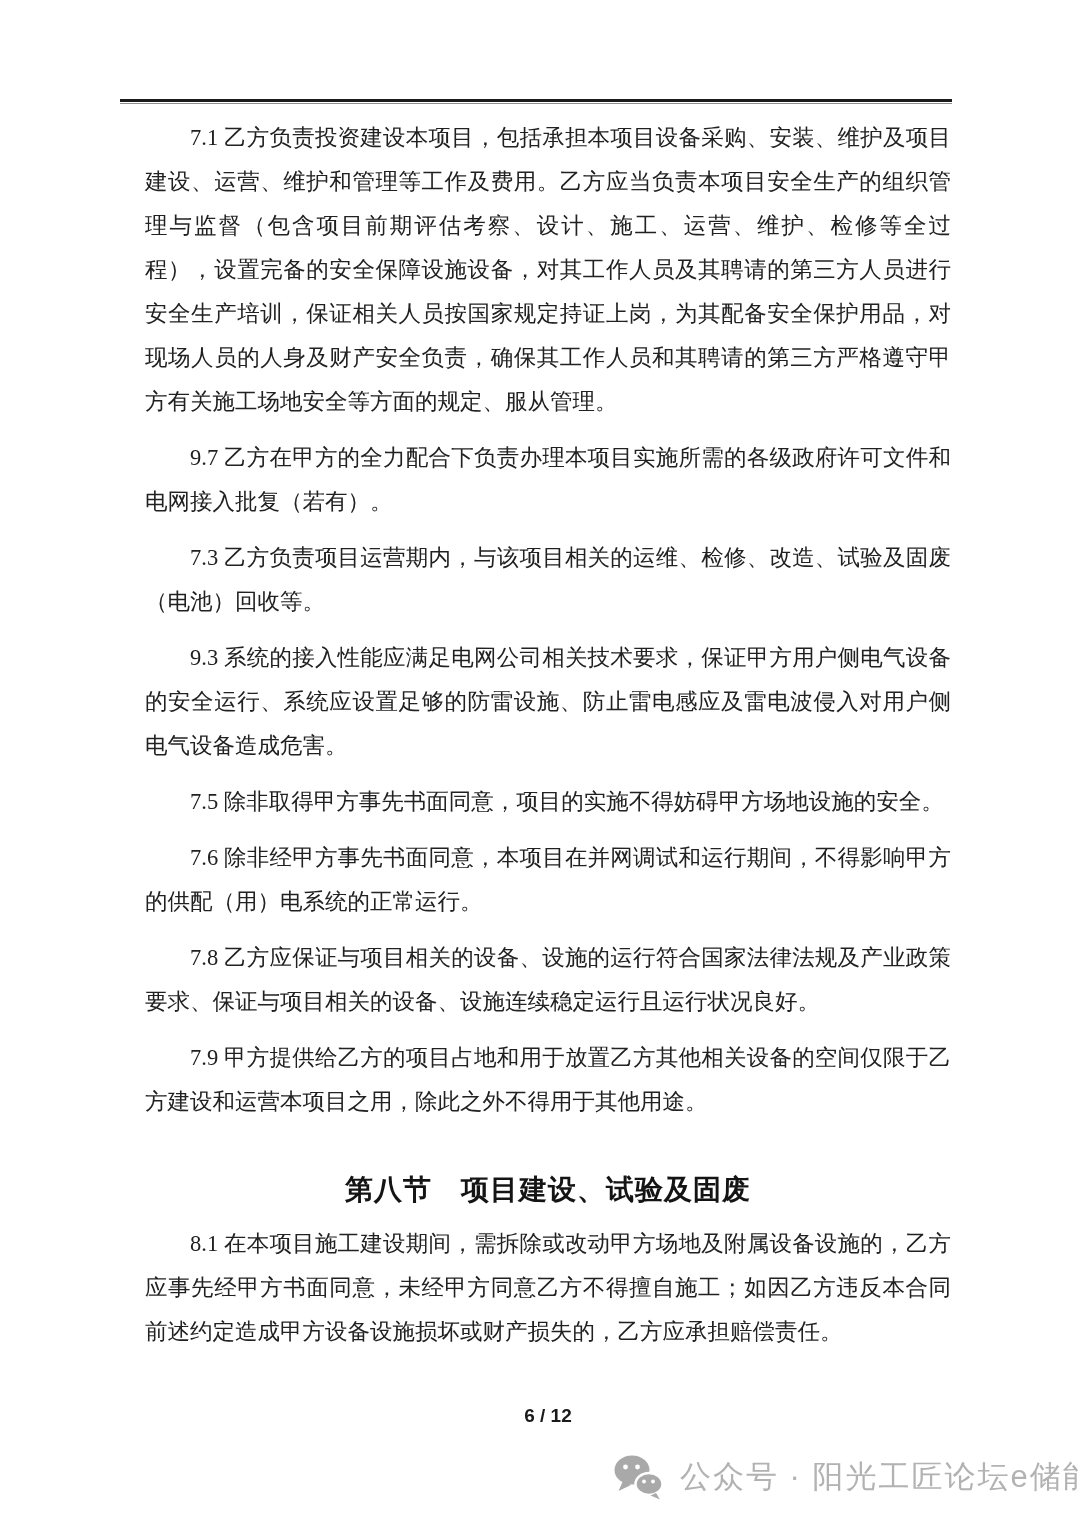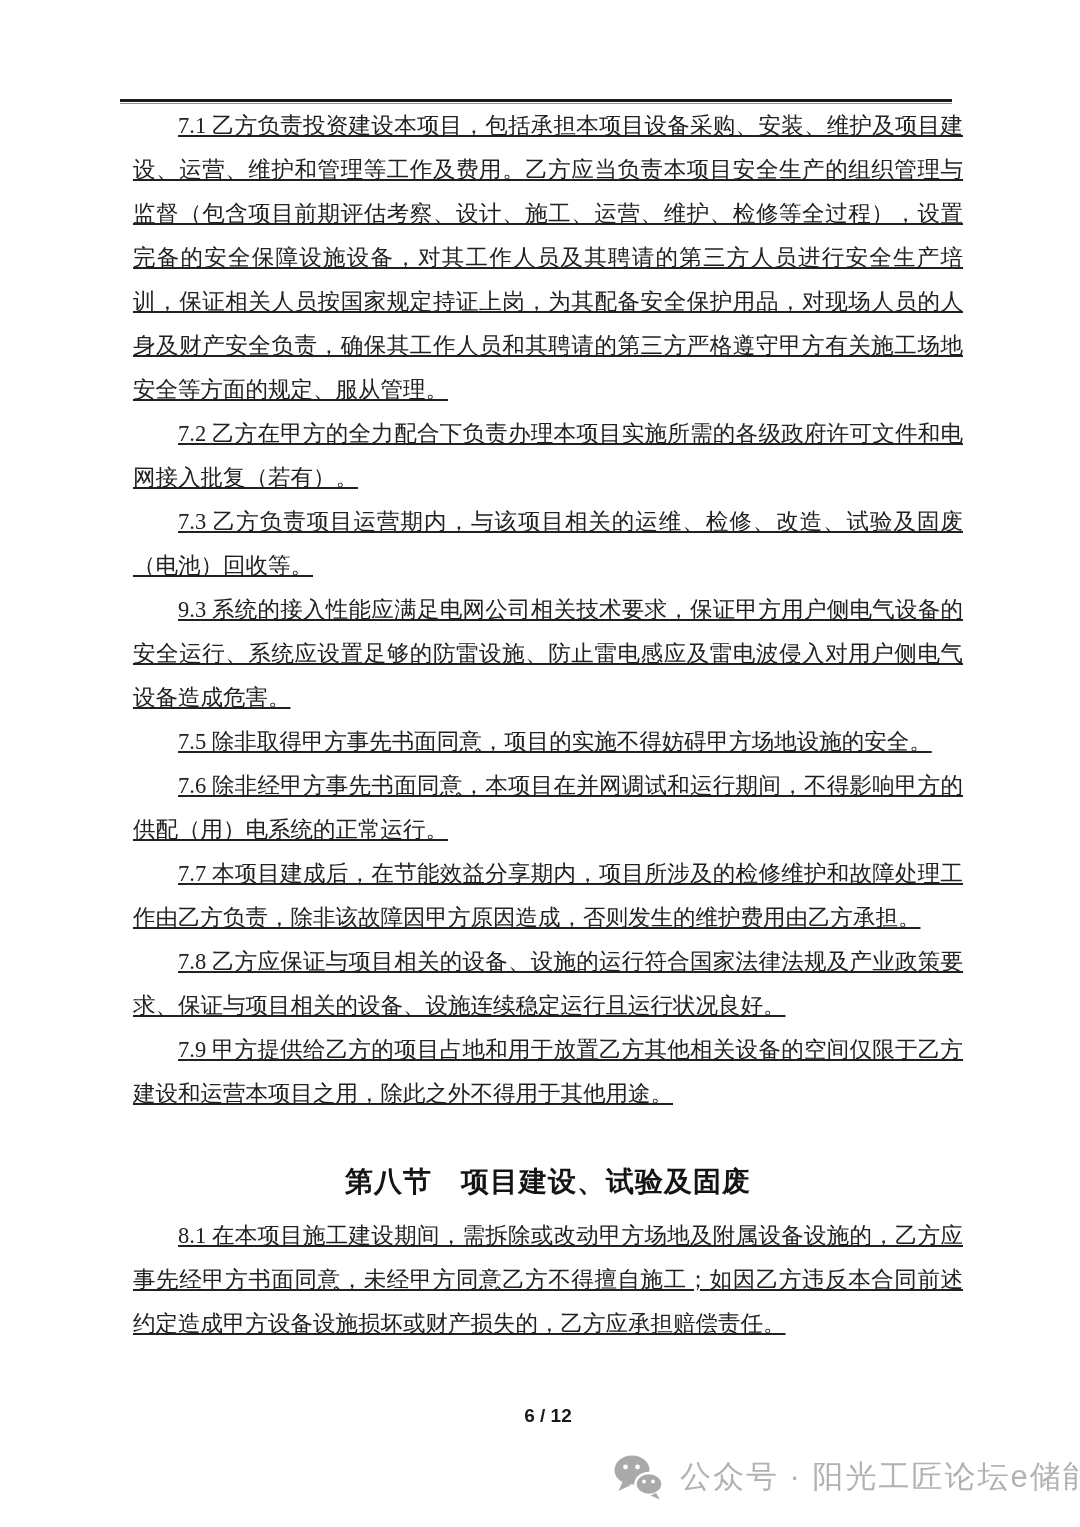--- a/index.html
+++ b/index.html
@@ -18,21 +18,21 @@
   .body-text {
     position: absolute;
     left: 133px;
     top: 104px;
     width: 830px;
     font-size: 22.5px;
     line-height: 44px;
     color: #212121;
     text-align: justify;
   }
-  .body-text p { margin: 0; text-indent: 2em; text-decoration: underline; }
+  .body-text p { margin: 12px; text-indent: 2em; }
 
   .section-heading {
     font-size: 28px;
     font-weight: bold;
     text-align: center;
     text-indent: 0;
     color: #141414;
     margin: 46px 0 12px 0;
     line-height: 40px;
     letter-spacing: 1px;
@@ -73,26 +73,25 @@
 
 <div class="page">
 
   <div class="header-rule">
     <div class="rule-thick"></div>
     <div class="rule-thin"></div>
   </div>
 
   <div class="body-text">
     <p>7.1 乙方负责投资建设本项目，包括承担本项目设备采购、安装、维护及项目建设、运营、维护和管理等工作及费用。乙方应当负责本项目安全生产的组织管理与监督（包含项目前期评估考察、设计、施工、运营、维护、检修等全过程），设置完备的安全保障设施设备，对其工作人员及其聘请的第三方人员进行安全生产培训，保证相关人员按国家规定持证上岗，为其配备安全保护用品，对现场人员的人身及财产安全负责，确保其工作人员和其聘请的第三方严格遵守甲方有关施工场地安全等方面的规定、服从管理。</p>
-    <p>7.2 乙方在甲方的全力配合下负责办理本项目实施所需的各级政府许可文件和电网接入批复（若有）。</p>
+    <p>9.7 乙方在甲方的全力配合下负责办理本项目实施所需的各级政府许可文件和电网接入批复（若有）。</p>
     <p>7.3 乙方负责项目运营期内，与该项目相关的运维、检修、改造、试验及固废（电池）回收等。</p>
     <p>9.3 系统的接入性能应满足电网公司相关技术要求，保证甲方用户侧电气设备的安全运行、系统应设置足够的防雷设施、防止雷电感应及雷电波侵入对用户侧电气设备造成危害。</p>
     <p>7.5 除非取得甲方事先书面同意，项目的实施不得妨碍甲方场地设施的安全。</p>
     <p>7.6 除非经甲方事先书面同意，本项目在并网调试和运行期间，不得影响甲方的供配（用）电系统的正常运行。</p>
-    <p>7.7 本项目建成后，在节能效益分享期内，项目所涉及的检修维护和故障处理工作由乙方负责，除非该故障因甲方原因造成，否则发生的维护费用由乙方承担。</p>
     <p>7.8 乙方应保证与项目相关的设备、设施的运行符合国家法律法规及产业政策要求、保证与项目相关的设备、设施连续稳定运行且运行状况良好。</p>
     <p>7.9 甲方提供给乙方的项目占地和用于放置乙方其他相关设备的空间仅限于乙方建设和运营本项目之用，除此之外不得用于其他用途。</p>
 
     <h2 class="section-heading">第八节　项目建设、试验及固废</h2>
 
     <p class="section-clause">8.1 在本项目施工建设期间，需拆除或改动甲方场地及附属设备设施的，乙方应事先经甲方书面同意，未经甲方同意乙方不得擅自施工；如因乙方违反本合同前述约定造成甲方设备设施损坏或财产损失的，乙方应承担赔偿责任。</p>
   </div>
 
   <div class="page-number">6 / 12</div>
 

